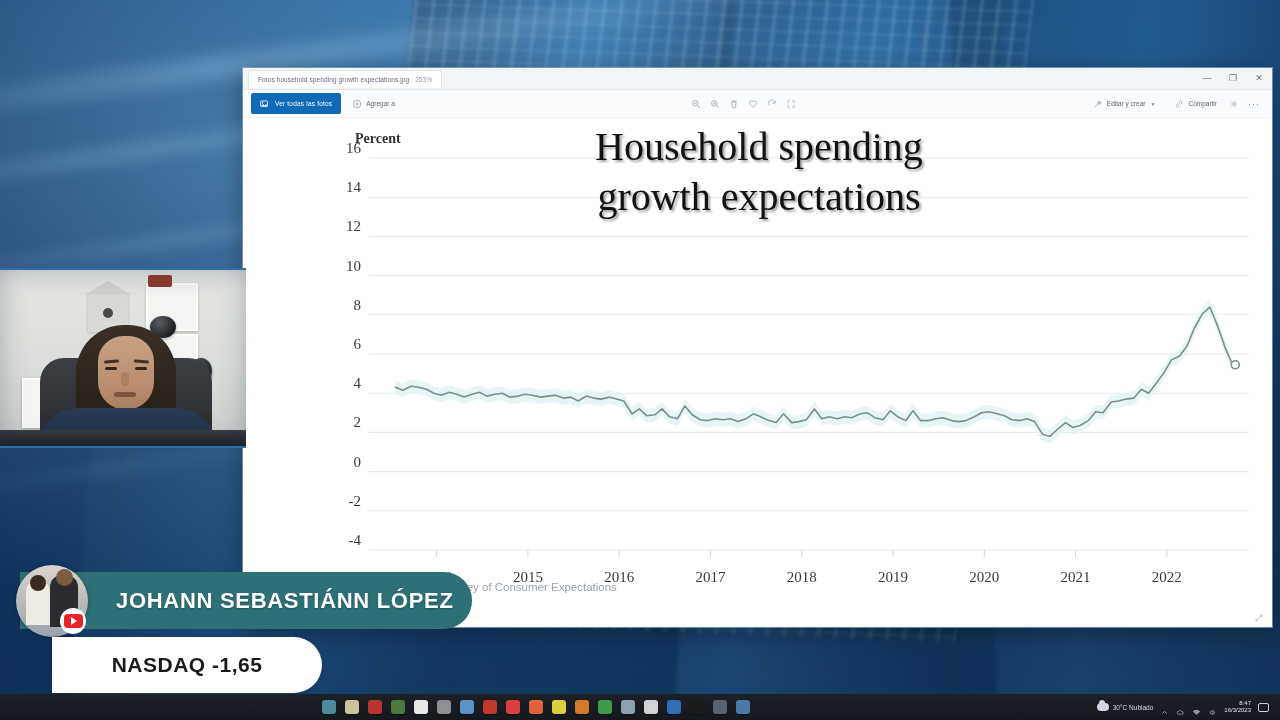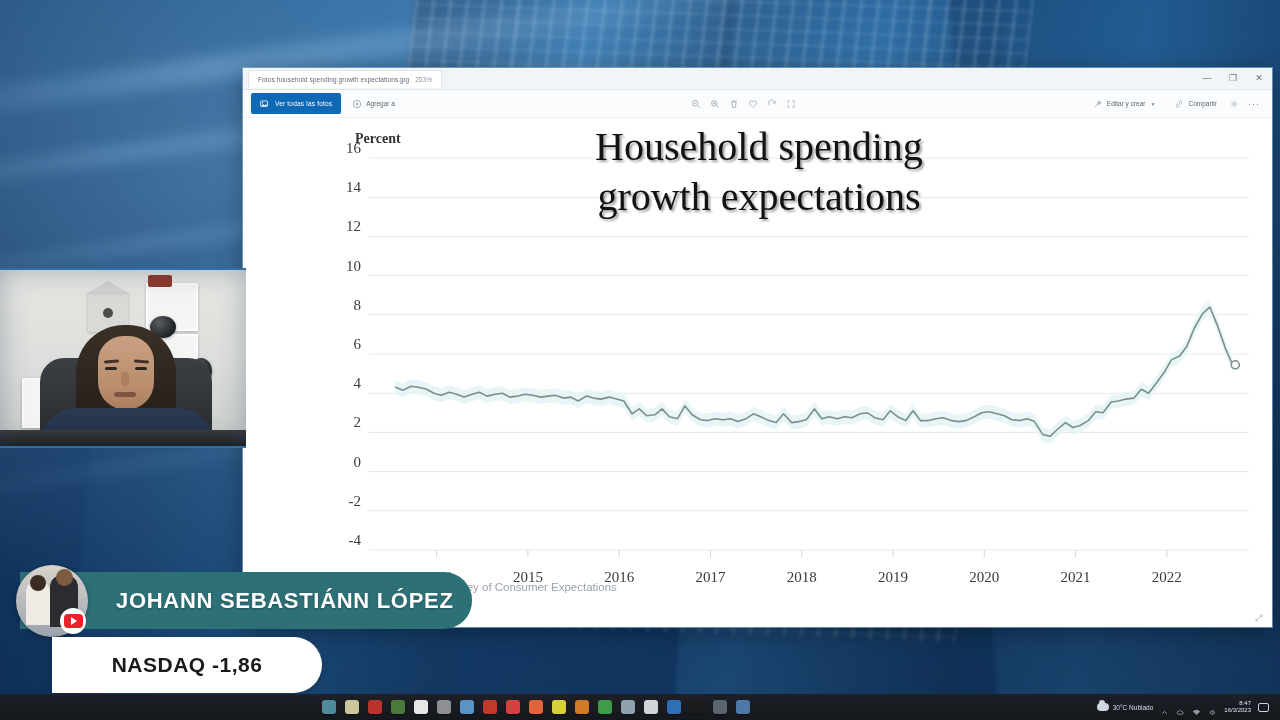--- a/index.html
+++ b/index.html
@@ -463,21 +463,21 @@
 <div id="avatar">
   <div class="p1"></div>
   <div class="p1h"></div>
   <div class="p2"></div>
   <div class="p2h"></div>
 </div>
 <div id="yt-badge">
   <span class="yt"></span>
 </div>
 <div id="ticker">
-  <span class="tk">NASDAQ -1,86</span>
+  <span class="tk">NASDAQ -1,65</span>
 </div>
 
 <div id="taskbar">
   <div class="tb-icons" id="taskbar-icons">
       <span class="ti" style="background: rgb(77, 138, 156);"></span>
       <span class="ti" style="background: rgb(201, 196, 154);"></span>
       <span class="ti" style="background: rgb(184, 52, 47);"></span>
       <span class="ti" style="background: rgb(76, 122, 60);"></span>
       <span class="ti" style="background: rgb(232, 232, 232);"></span>
       <span class="ti" style="background: rgb(141, 143, 148);"></span>

